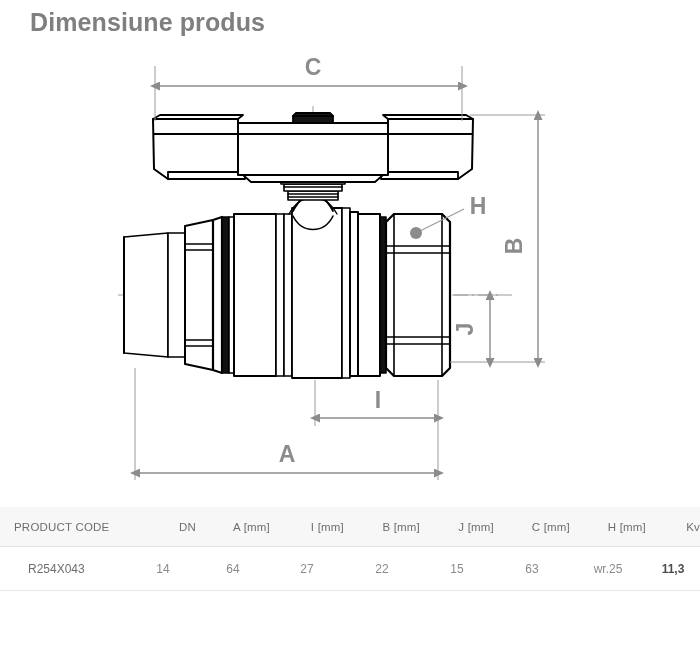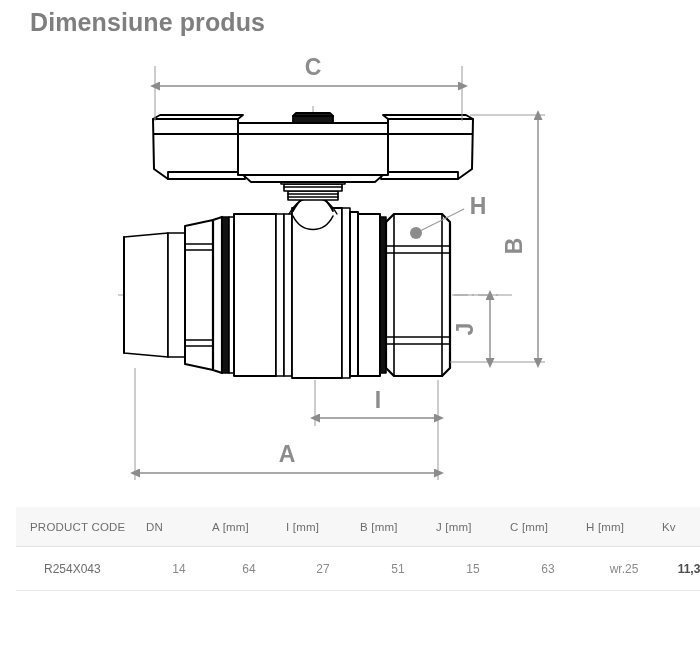--- a/index.html
+++ b/index.html
@@ -44,38 +44,38 @@
   .dim-label {
     font-family: "Liberation Sans", sans-serif;
     font-weight: bold;
     font-size: 23px;
     fill: #8c8c8c;
   }
 
   
   #spec-table-wrap {
     position: absolute;
-    left: 16px;
+    left: 0;
     top: 507px;
     width: 582px;
   }
   table#spec-table {
     width: 700px;
     border-collapse: collapse;
     table-layout: fixed;
   }
   table#spec-table thead tr {
     background: #f7f7f7;
   }
   table#spec-table thead th {
     font-size: 11.5px;
     font-weight: normal;
     color: #6e6e6e;
     padding: 14px 0 13px 0;
-    text-align: left;
+    text-align: right;
     border-bottom: 1px solid #e2e2e2;
     letter-spacing: 0.2px;
     white-space: nowrap;
   }
   table#spec-table thead th.col-code {
     text-align: left;
     padding-left: 14px;
   }
   table#spec-table tbody td {
     font-size: 12px;
@@ -269,21 +269,21 @@
         <th>H [mm]</th>
         <th>Kv</th>
       </tr>
     </thead>
     <tbody>
       <tr>
         <td class="col-code">R254X043</td>
         <td>14</td>
         <td>64</td>
         <td>27</td>
-        <td>51</td>
+        <td>22</td>
         <td>15</td>
         <td>63</td>
         <td>wr.25</td>
         <td class="col-kv">11,3</td>
       </tr>
     </tbody>
   </table>
 </div>
 
 </body></html>

